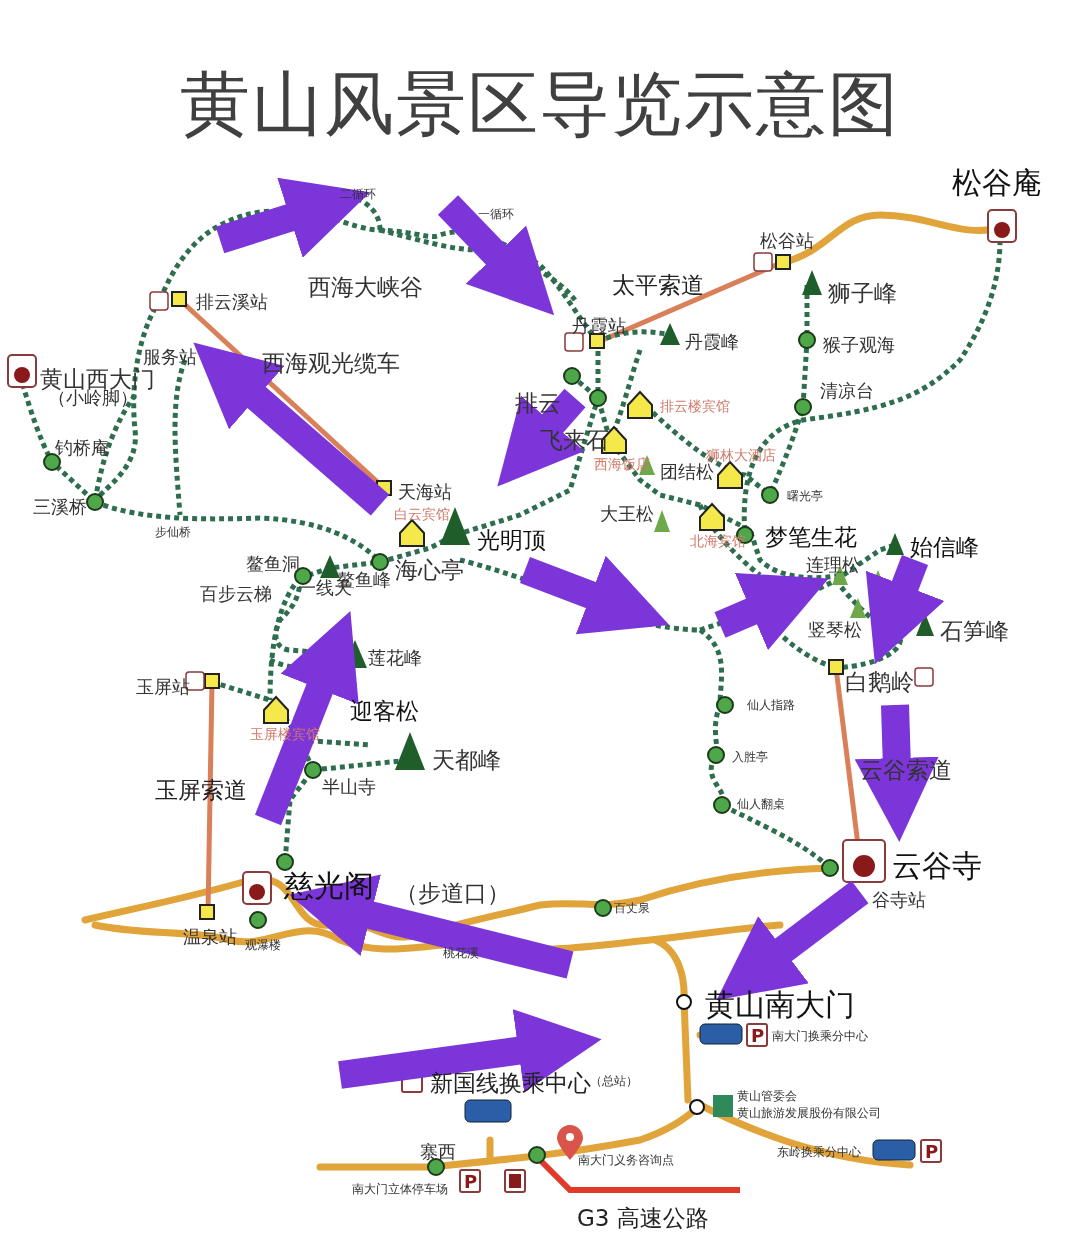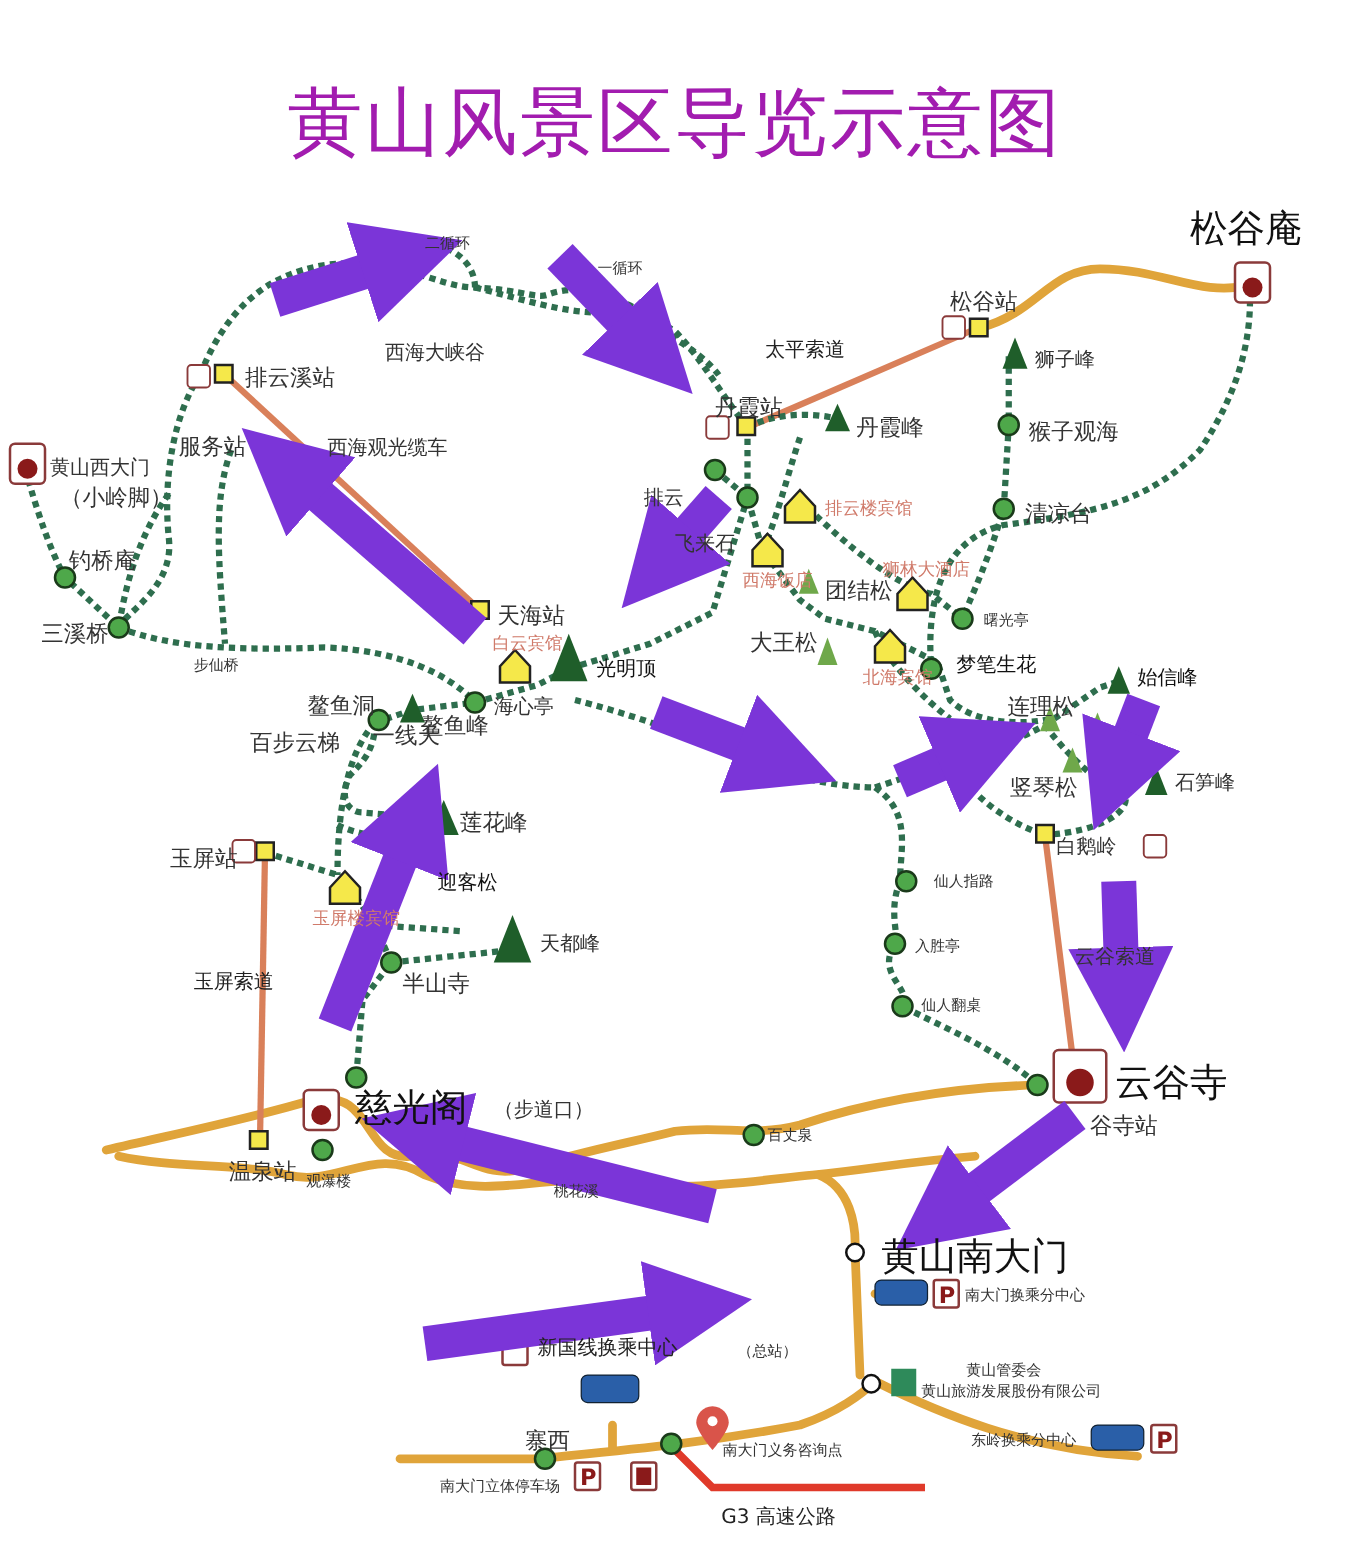--- a/index.html
+++ b/index.html
@@ -1,21 +1,21 @@
 <!DOCTYPE html>
 <html><head>
 <meta charset="utf-8">
 <style>
   html,body{margin:0;padding:0;background:#ffffff;}
   body{width:1080px;height:1251px;position:relative;overflow:hidden;font-family:"DejaVu Sans","Liberation Sans",sans-serif;}
   #map{position:absolute;left:0;top:0;width:1080px;height:1251px;}
-  .title{position:absolute;left:0;top:58px;width:1080px;text-align:center;font-size:60px;color:#a21caf;font-family:"DejaVu Sans",sans-serif;letter-spacing:2px;}
+  .title{position:absolute;left:0;top:58px;width:1080px;text-align:center;font-size:70px;color:#404040;font-family:"DejaVu Sans",sans-serif;letter-spacing:2px;}
   .lbl{position:absolute;white-space:nowrap;color:#333;font-family:"DejaVu Serif","Liberation Serif",serif;}
   .s{font-size:18px;}
-  .m{font-size:16px;}
+  .m{font-size:23px;}
   .xl{font-size:30px;color:#111;font-family:"DejaVu Sans",sans-serif;}
   .hotel{font-size:14px;color:#d07a6a;}
   .tiny{font-size:12px;}
 </style>
 </head>
 <body>
 
 <svg id="map" viewBox="0 0 1080 1251" xmlns="http://www.w3.org/2000/svg">
   <defs>
     <marker id="ah" markerWidth="3" markerHeight="3" refX="1.5" refY="1.5" orient="auto" markerUnits="strokeWidth">
@@ -222,21 +222,21 @@
 <div class="lbl s" style="left:183px;top:925px;">温泉站</div>
 <div class="lbl s" style="left:872px;top:888px;">谷寺站</div>
 <div class="lbl s" style="left:143px;top:345px;">服务站</div>
 
 <div class="lbl m" style="left:308px;top:272px;">西海大峡谷</div>
 <div class="lbl tiny" style="left:340px;top:186px;">二循环</div>
 <div class="lbl tiny" style="left:478px;top:206px;">一循环</div>
 <div class="lbl s" style="left:685px;top:330px;">丹霞峰</div>
 <div class="lbl m" style="left:828px;top:278px;">狮子峰</div>
 <div class="lbl s" style="left:823px;top:333px;">猴子观海</div>
-<div class="lbl s" style="left:820px;top:399px;">清凉台</div>
+<div class="lbl s" style="left:820px;top:379px;">清凉台</div>
 <div class="lbl m" style="left:515px;top:388px;">排云</div>
 <div class="lbl m" style="left:540px;top:425px;">飞来石</div>
 <div class="lbl s" style="left:660px;top:460px;">团结松</div>
 <div class="lbl s" style="left:600px;top:502px;">大王松</div>
 <div class="lbl tiny" style="left:787px;top:488px;">曙光亭</div>
 <div class="lbl m" style="left:765px;top:522px;color:#111;">梦笔生花</div>
 <div class="lbl m" style="left:477px;top:525px;color:#111;">光明顶</div>
 <div class="lbl m" style="left:910px;top:532px;color:#111;">始信峰</div>
 <div class="lbl s" style="left:806px;top:553px;">连理松</div>
 <div class="lbl s" style="left:808px;top:618px;">竖琴松</div>
@@ -267,16 +267,16 @@
 <div class="lbl hotel" style="left:690px;top:533px;">北海宾馆</div>
 <div class="lbl hotel" style="left:394px;top:506px;">白云宾馆</div>
 <div class="lbl hotel" style="left:250px;top:726px;">玉屏楼宾馆</div>
 
 <div class="lbl m" style="left:430px;top:1068px;color:#222;">新国线换乘中心</div>
 <div class="lbl tiny" style="left:590px;top:1073px;">（总站）</div>
 <div class="lbl s" style="left:420px;top:1140px;">寨西</div>
 <div class="lbl tiny" style="left:352px;top:1181px;">南大门立体停车场</div>
 <div class="lbl tiny" style="left:578px;top:1152px;">南大门义务咨询点</div>
 <div class="lbl tiny" style="left:772px;top:1028px;">南大门换乘分中心</div>
-<div class="lbl tiny" style="left:737px;top:1088px;margin-left:36px;">黄山管委会</div>
+<div class="lbl tiny" style="left:737px;top:1088px;">黄山管委会</div>
 <div class="lbl tiny" style="left:737px;top:1105px;">黄山旅游发展股份有限公司</div>
 <div class="lbl tiny" style="left:777px;top:1144px;">东岭换乘分中心</div>
 <div class="lbl m" style="left:577px;top:1203px;color:#222;font-family:'DejaVu Sans',sans-serif;">G3 高速公路</div>
 
 </body></html>

